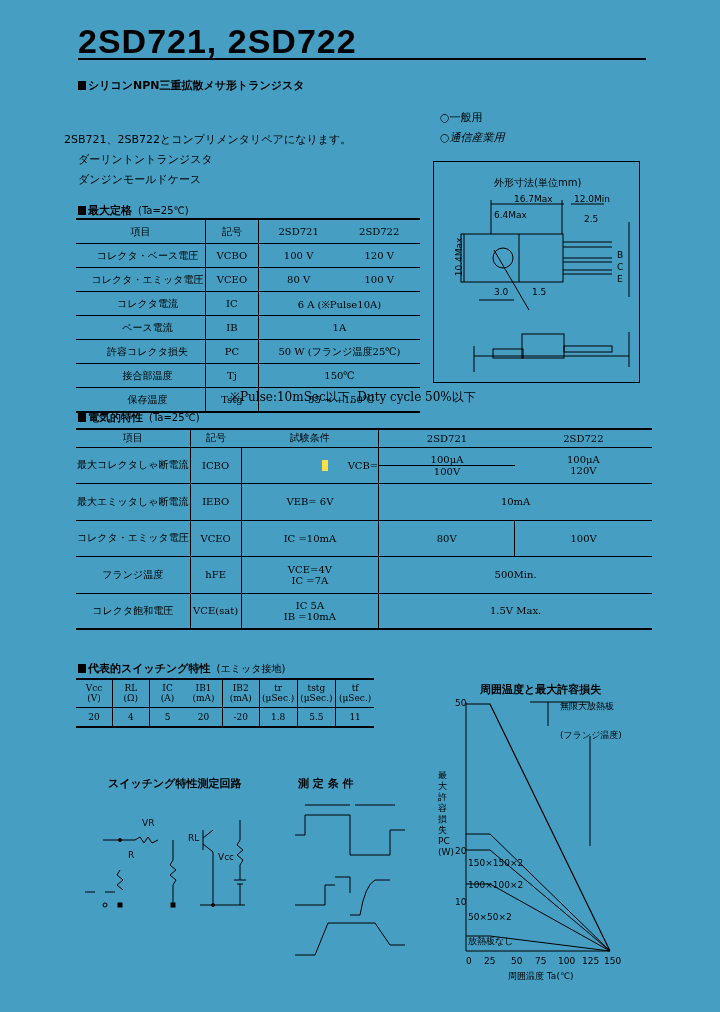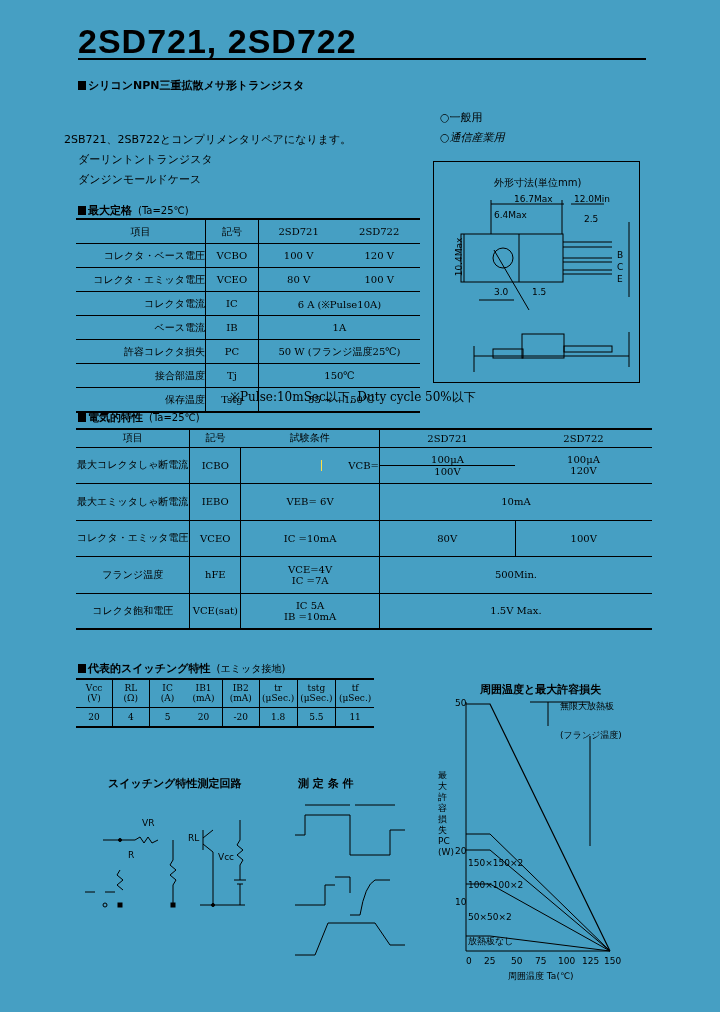--- a/index.html
+++ b/index.html
@@ -10,21 +10,21 @@
   .title-rule { left:78px; top:58px; width:568px; height:2px; background:#000; }
   .sm { font-size:11px;margin-top:32px; }
   .xs { font-size:9px; }
   .sec { font-size:11px; font-weight:bold; }
   .sec .blk { display:inline-block; width:8px; height:9px; background:#000; margin-right:2px; vertical-align:-1px; }
   .sec .cond { font-weight:normal; font-size:10px; margin-left:6px; }
   table { border-collapse:collapse; }
   td { font-size:10px; text-align:center; padding:0; font-family:"DejaVu Serif", serif; }
   .t1 td { height:23px; }
   .t1 { border-top:2px solid #000; border-bottom:2px solid #000; }
-  .t1 td.l { text-align:right; padding-left:14px; font-family:Liberation Mono, monospace; }
+  .t1 td.l { text-align:center; padding-left:14px; font-family:Liberation Mono, monospace; }
   .bt { border-top:1px solid #000; }
   .bl { border-left:1px solid #000; }
   .t2 { border-top:2px solid #000; border-bottom:2px solid #000; }
   .t3 { border-top:2px solid #000; border-bottom:2px solid #000; }
   .t3 td { font-size:9px; }
 </style>
 </head>
 <body>
 
 <div class="abs title">2SD721, 2SD722</div>
@@ -140,21 +140,21 @@
       <tr style="height:18px">
     <td style="width:123px">項目</td>
     <td style="width:51px" class="bl">記号</td>
     <td style="width:110px">試験条件</td>
     <td style="width:145px" class="bl">2SD721</td>
     <td style="width:147px">2SD722</td>
   </tr>
   <tr class="bt" style="height:36px">
     <td class="l" style="font-family:'DejaVu Sans',sans-serif">最大コレクタしゃ断電流</td>
     <td class="bl">ICBO</td>
-    <td class="bl"><span style="margin-left:80px;border-left:1px solid #fde047;padding-left:26px">VCB=</span></td>
+    <td class="bl"><span style="margin-left:80px;border-left:6px solid #fde047;padding-left:20px">VCB=</span></td>
     <td class="bl">
           <div>100μA</div>
           <div class="bt">100V</div>
         </td>
     <td>
           <div>100μA</div>
           <div>120V</div>
         </td>
   </tr>
   <tr class="bt" style="height:37px">

